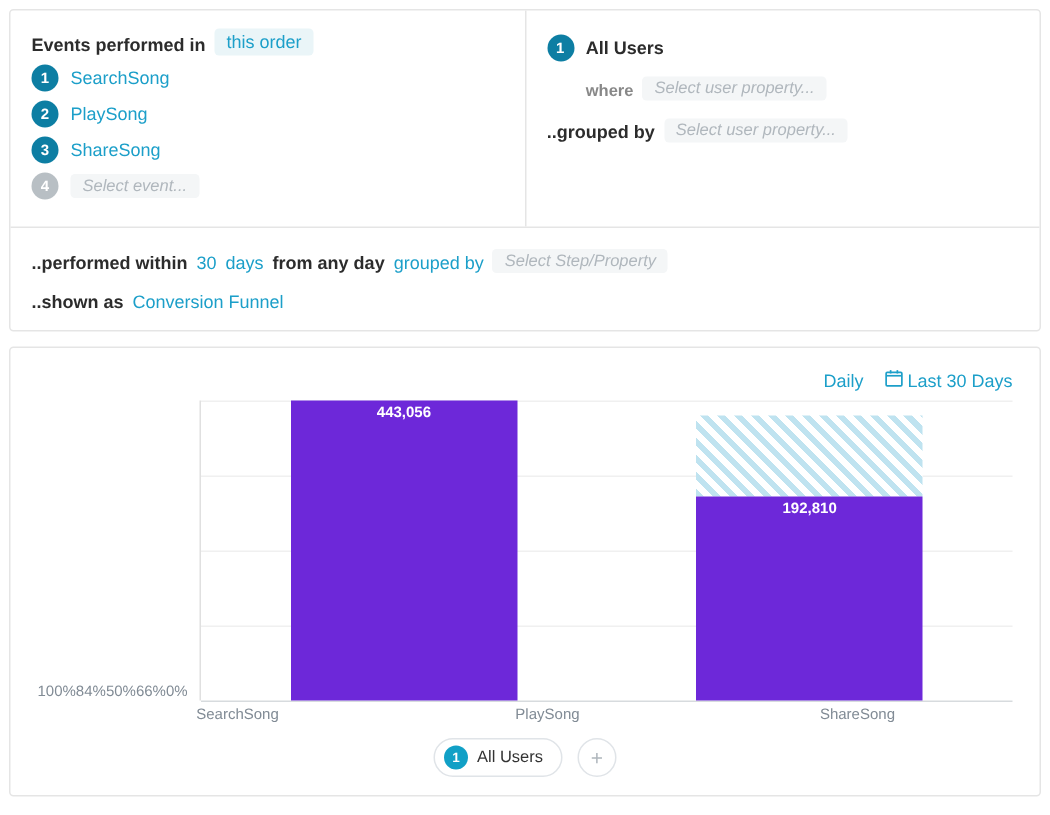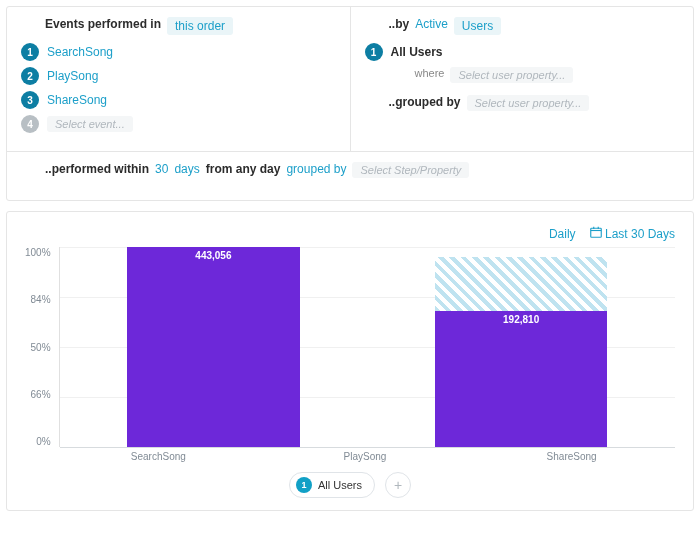--- a/index.html
+++ b/index.html
@@ -22,21 +22,21 @@
   .col-left {
     flex: 1;
     padding: 10px 14px 12px;
     border-right: 1px solid #e5e5e5;
   }
   .col-right {
     flex: 1;
     padding: 10px 14px 12px;
   }
   .row2 { border-top: 1px solid #e5e5e5; padding: 10px 14px 12px; }
-  .line { display: flex; align-items: flex-start; flex-wrap: wrap; gap: 6px; margin-bottom: 6px; min-height: 20px; margin-left: 24px; }
+  .line { display: flex; align-items: flex-end; flex-wrap: wrap; gap: 6px; margin-bottom: 6px; min-height: 20px; }
   .label-text { font-weight: 600; color: #2c2c2c; font-size: 12px; }
   .ellipsis-label { font-weight: 600; color: #2c2c2c; font-size: 12px; }
   .chip {
     background: #eaf5f8;
     color: #1c9fc9;
     padding: 2px 8px;
     border-radius: 3px;
     font-size: 12px;
     cursor: pointer;
   }
@@ -47,27 +47,27 @@
     background: #0d7ea3; color: #fff;
     display: inline-flex; align-items: center; justify-content: center;
     font-size: 10px; font-weight: 600;
   }
   .badge.muted { background: #b8bfc4; }
   .step-label { color: #1c9fc9; font-size: 12px; cursor: pointer; }
   .placeholder {
     color: #b0b7bd; font-style: italic; font-size: 11px;
     background: #f4f6f7; padding: 2px 8px; border-radius: 3px;
   }
-  .where-lbl { color: #888; font-size: 11px; }
+  .where-lbl { color: #888; font-size: 11px; font-weight: bold; }
   .normal-text { color: #2c2c2c; font-size: 12px; }
   .chart-panel { padding: 14px 18px 12px; }
   .chart-header { display: flex; justify-content: flex-end; align-items: center; gap: 14px; margin-bottom: 6px; font-size: 12px; }
   .chart-area { display: flex; height: 200px; }
   .yaxis {
-    display: flex; flex-direction: column; justify-content: space-between;
+    display: flex; flex-direction: row; justify-content: space-between;
     align-items: flex-end; padding-right: 8px; height: 100%; color: #818b95; font-size: 10px;
   }
   .plot {
     flex: 1; position: relative; height: 100%;
     border-left: 1px solid #e0e0e0;
   }
   .gridline { position: absolute; left: 0; right: 0; border-top: 1px solid #f0f0f0; }
   .bars { position: absolute; left: 0; right: 0; bottom: 0; top: 0; display: flex; justify-content: space-around; align-items: flex-end; }
   .bar-wrap { width: 28%; height: 100%; position: relative; display: flex; flex-direction: column; justify-content: flex-end; }
   .bar-drop {
@@ -117,25 +117,20 @@
         <span class="badge">3</span>
         <span class="step-label">ShareSong</span>
       </div>
       <div class="step">
         <span class="badge muted">4</span>
         <span class="placeholder">Select event...</span>
       </div>
     </div>
 
     <div class="col-right">
-      <div class="line">
-        <span class="ellipsis-label">..by</span>
-        <span class="blue-text">Active</span>
-        <span class="chip">Users</span>
-      </div>
       <div class="step">
         <span class="badge">1</span>
         <span class="label-text" style="font-weight:600">All Users</span>
       </div>
       <div class="line" style="padding-left:26px">
         <span class="where-lbl">where</span>
         <span class="placeholder">Select user property...</span>
       </div>
       <div class="line" style="margin-top:8px">
         <span class="ellipsis-label">..grouped by</span>
@@ -145,20 +140,24 @@
   </div>
 
   <div class="row2">
     <div class="line">
       <span class="ellipsis-label">..performed within</span>
       <span class="blue-text">30</span>
       <span class="blue-text">days</span>
       <span class="normal-text" style="font-weight:600">from any day</span>
       <span class="blue-text">grouped by</span>
       <span class="placeholder">Select Step/Property</span>
+    </div>
+    <div class="line" style="margin-bottom:0">
+      <span class="ellipsis-label">..shown as</span>
+      <span class="blue-text">Conversion Funnel</span>
     </div>
   </div>
 </div>
 
 <div class="panel chart-panel">
   <div class="chart-header">
     <span class="blue-text">Daily</span>
     <span class="blue-text">
       <span class="cal-icon">
         <svg width="12" height="12" viewBox="0 0 16 16">

